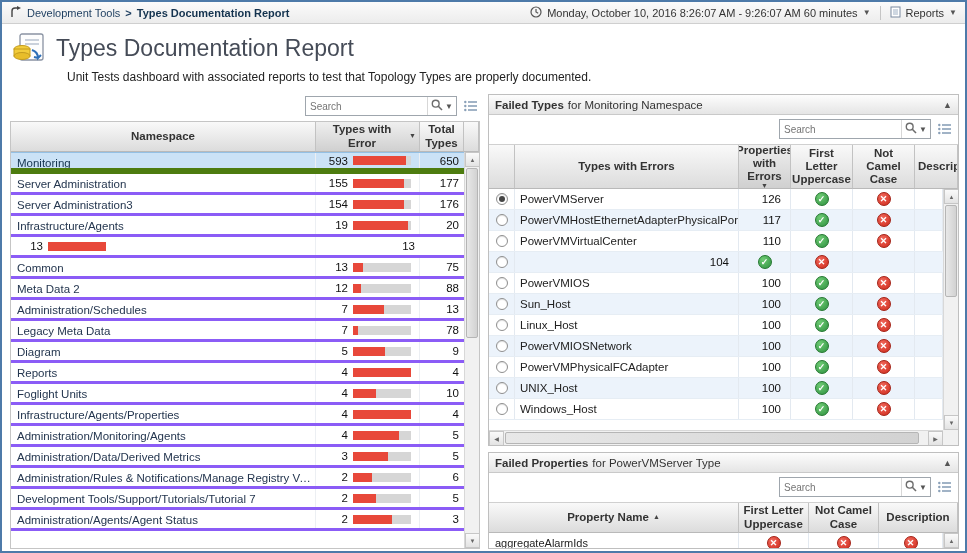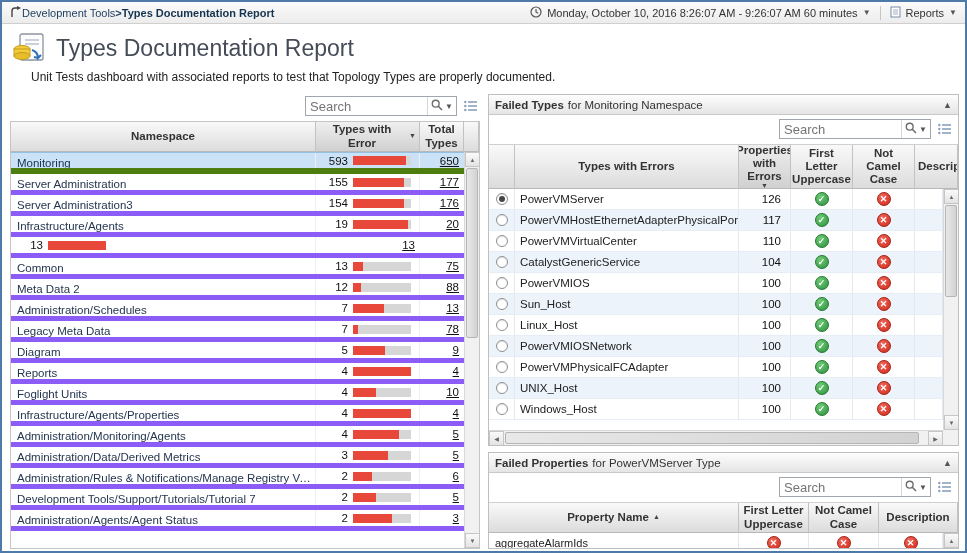--- a/index.html
+++ b/index.html
@@ -8,69 +8,69 @@
     font-family: "Liberation Sans", sans-serif;
     background: #fff;
     border: 2px solid #4d7aa9;
     position: relative;
     font-size: 12px;
     color: #222;
   }
   
   .topbar {
     height: 22px; display: flex; align-items: center;
-    padding: 0 8px; 
+    padding: 0 8px; gap: 5px;
     background: linear-gradient(#fbfbfb,#ececec);
     border-bottom: 1px solid #cfcfcf;
     font-size: 11px;
   }
   .crumb-parent { color:#1c3d5f; }
   .crumb-sep { color:#1c3d5f; font-weight:bold; }
   .crumb-current { color:#14334f; font-weight:bold; }
   .topbar-right { margin-left:auto; display:flex; align-items:center; gap:5px; color:#333; }
   .dd-arrow { font-size:8px; color:#555; }
   .vsep { width:1px; height:14px; background:#c5c5c5; margin:0 4px; }
   
   .titlerow { display:flex; align-items:center; gap:10px; padding:7px 0 0 10px; height:42px; }
   .page-title { font-size:23px; font-weight:400; color:#454b57; }
-  .subtitle { margin-left:29px; padding-top:4px; font-size:12px; color:#222; }
+  .subtitle { margin-left:65px; padding-top:4px; font-size:12px; color:#222; }
   
   .content { position:absolute; top:92px; left:8px; right:6px; bottom:2px; display:flex; gap:8px; }
   .left-panel { width:470px; display:flex; flex-direction:column; }
   .right-col { flex:1; display:flex; flex-direction:column; gap:6px; min-width:0; }
   
   .search-row { display:flex; align-items:center; justify-content:flex-end; gap:7px; padding:2px 2px 5px 2px; }
   .search-box { display:flex; align-items:center; width:152px; height:20px; background:#fff; border:1px solid #9fa6ad; }
-  .search-box input { flex:1; border:none; outline:none; font-size:13px; padding:0 4px; min-width:0; font-family:"Liberation Sans",sans-serif; color:#333; }
+  .search-box input { flex:1; border:none; outline:none; font-size:10px; padding:0 4px; min-width:0; font-family:"Liberation Sans",sans-serif; color:#333; }
   .search-icons { display:flex; align-items:center; gap:2px; padding:0 3px; border-left:1px solid #d7d7d7; height:100%; }
   .customizer { display:flex; align-items:center; }
   
   .thc {
     background: linear-gradient(#f9f9f9,#dcdcdc);
     border-right:1px solid #c2c2c2; border-bottom:1px solid #b9b9b9;
     display:flex; align-items:center; justify-content:center; text-align:center;
     font-weight:bold; color:#333; font-size:11.5px; line-height:1.15; padding:2px 3px;
     overflow:hidden;
   }
   .thc.sorted { background: linear-gradient(#efefef,#d0d0d0); }
   .sort-desc::after { content:"▼"; font-size:7px; color:#444; margin-left:4px; }
   .sort-asc::after { content:"▲"; font-size:7px; color:#444; margin-left:4px; }
   .arrow-below { font-size:7px; color:#444; line-height:6px; }
   
   .ns-table { flex:1; border:1px solid #c5c5c5; position:relative; overflow:hidden; background:#fff; }
   .ns-header { display:grid; grid-template-columns: 1fr 104px 44px 15px; height:30px; }
   .ns-body { margin-right:15px; }
-  .ns-row { display:grid; grid-template-columns: 1fr 104px 44px; height:21px; align-items:center; border-bottom:5px solid #8b5cf6; cursor:pointer; }
+  .ns-row { display:grid; grid-template-columns: 1fr 104px 44px; height:21px; align-items:center; border-bottom:3px solid #8b5cf6; cursor:pointer; }
   .ns-row .c { height:100%; display:flex; align-items:center; border-right:1px solid #eceff3; overflow:hidden; }
   .ns-row .name { padding-left:6px; color:#24364f; font-size:11.5px; white-space:nowrap; text-overflow:ellipsis; display:block; line-height:20px; }
   .ns-row .err { justify-content:flex-start; }
   .ns-row .num { width:32px; text-align:right; margin-right:5px; font-size:11.5px; color:#111; }
   .bar { width:58px; height:9px; background:#d6d6d6; display:inline-block; }
   .bar .fill { display:block; height:100%; background:#e8483a; }
-  .ns-row .tot { justify-content:flex-end; padding-right:5px; font-size:11.5px; color:#111; border-right:none;text-decoration:underline; }
+  .ns-row .tot { justify-content:flex-end; padding-right:5px; font-size:11.5px; color:#111; border-right:none; }
   .ns-row.sel { background:#cbe2f6; border-top:1px solid #94c0e4; border-bottom:6px solid #4d7c0f; height:22px; }
   .ns-row.sel .name { color:#14334f; }
   
   .panel { border:1px solid #bfbfbf; display:flex; flex-direction:column; background:#fff; overflow:hidden; }
   .panel.failed-types { height:352px; }
   .panel.failed-props { flex:1; }
   .panel-header { height:20px; flex:none; display:flex; align-items:center; padding:0 6px; gap:4px;
     background:linear-gradient(#fdfdfd,#e5e5e5); border-bottom:1px solid #c9c9c9; font-size:11.5px; color:#333; }
   .panel-title-bold { font-weight:bold; }
   .collapse { margin-left:auto; font-size:9px; color:#555; cursor:pointer; }
@@ -484,21 +484,20 @@
               </div>
               <div class="c ico">
                 <span class="ic fail">✕</span>
               </div>
               <div class="c"></div>
             </div>
             <div class="ft-row">
               <div class="c rd">
                 <span class="radio"></span>
               </div>
-              <div class="c nm">CatalystGenericService</div>
               <div class="c pv">104</div>
               <div class="c ico">
                 <span class="ic pass">✓</span>
               </div>
               <div class="c ico">
                 <span class="ic fail">✕</span>
               </div>
               <div class="c"></div>
             </div>
             <div class="ft-row">

